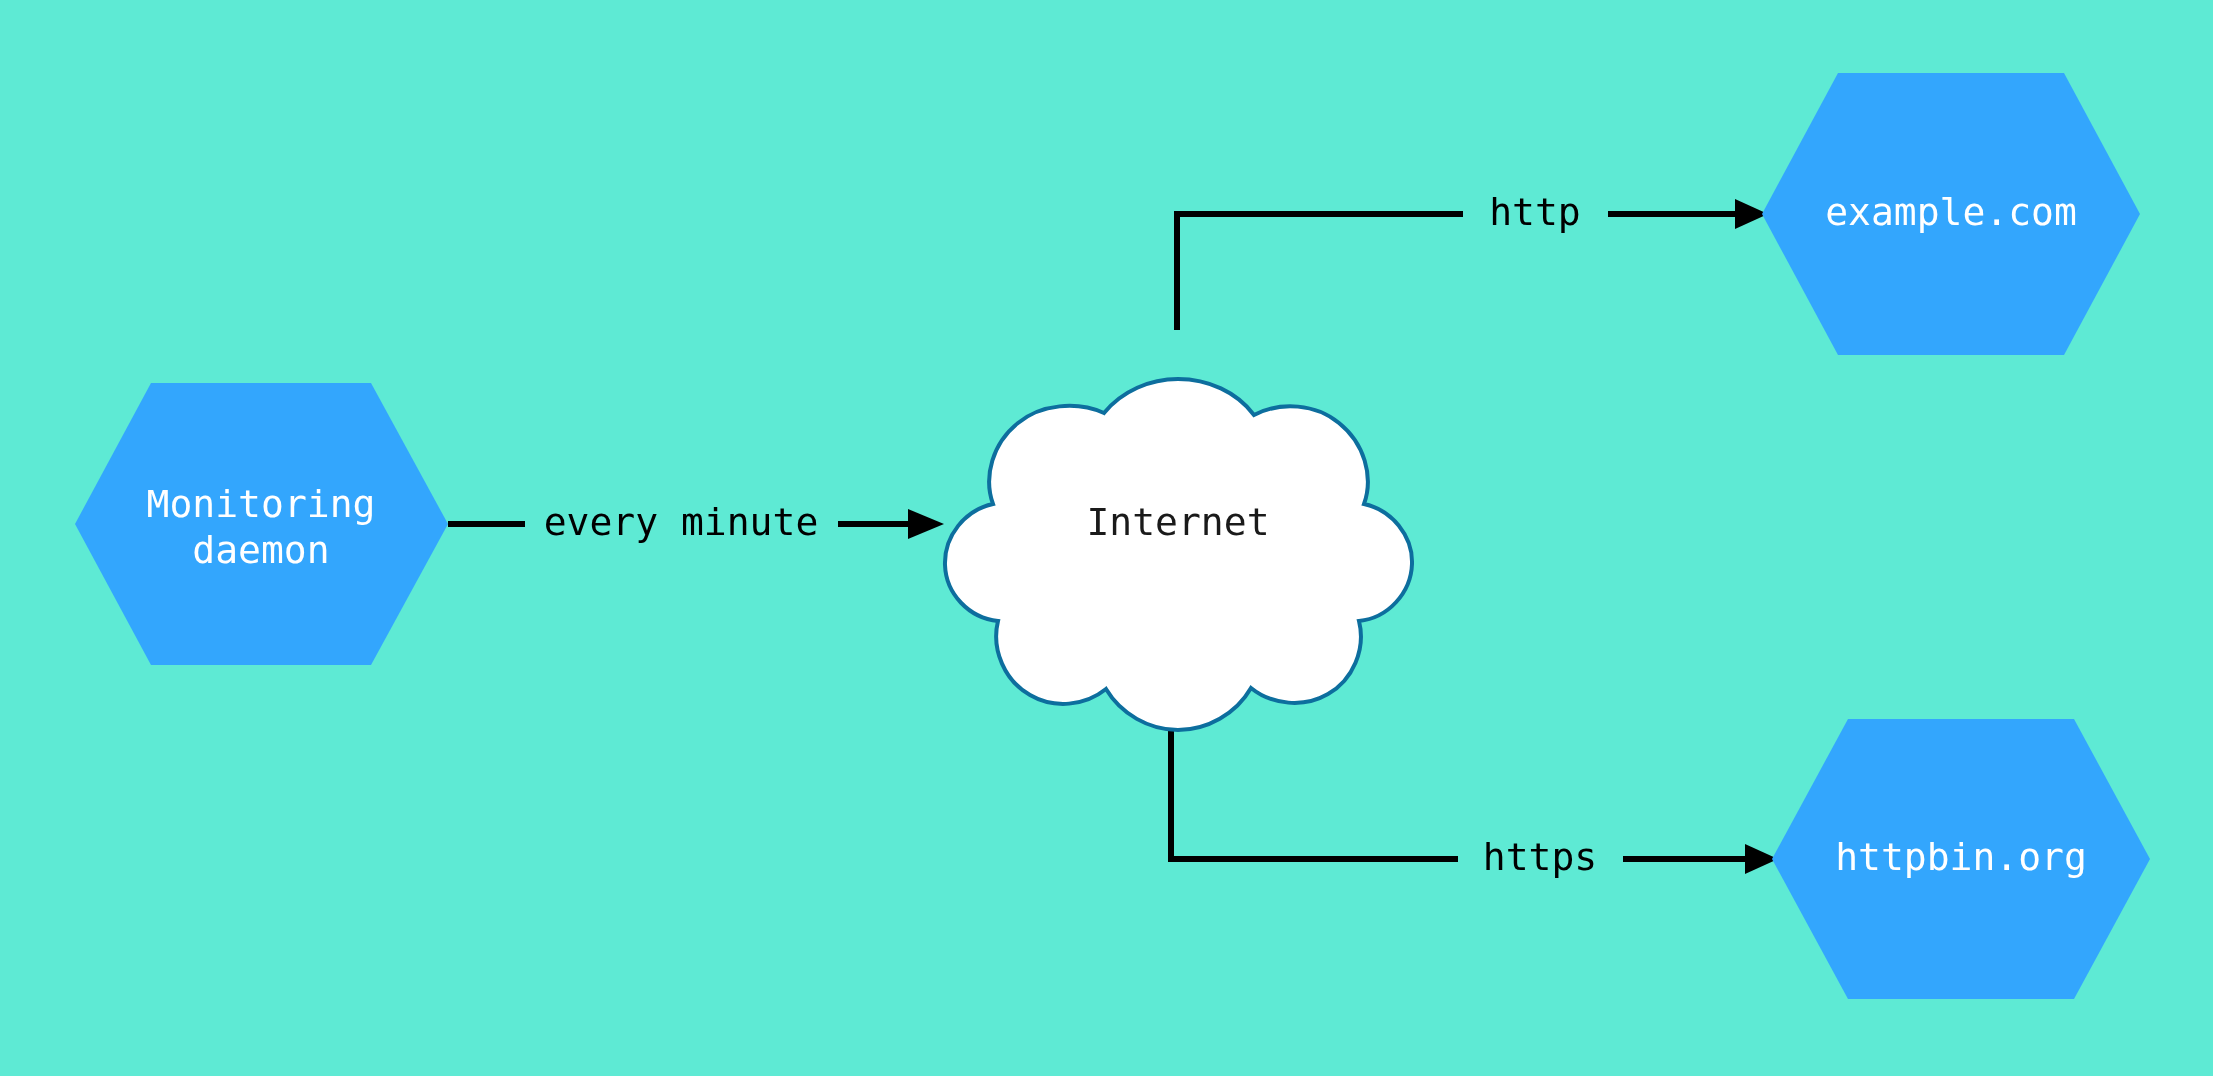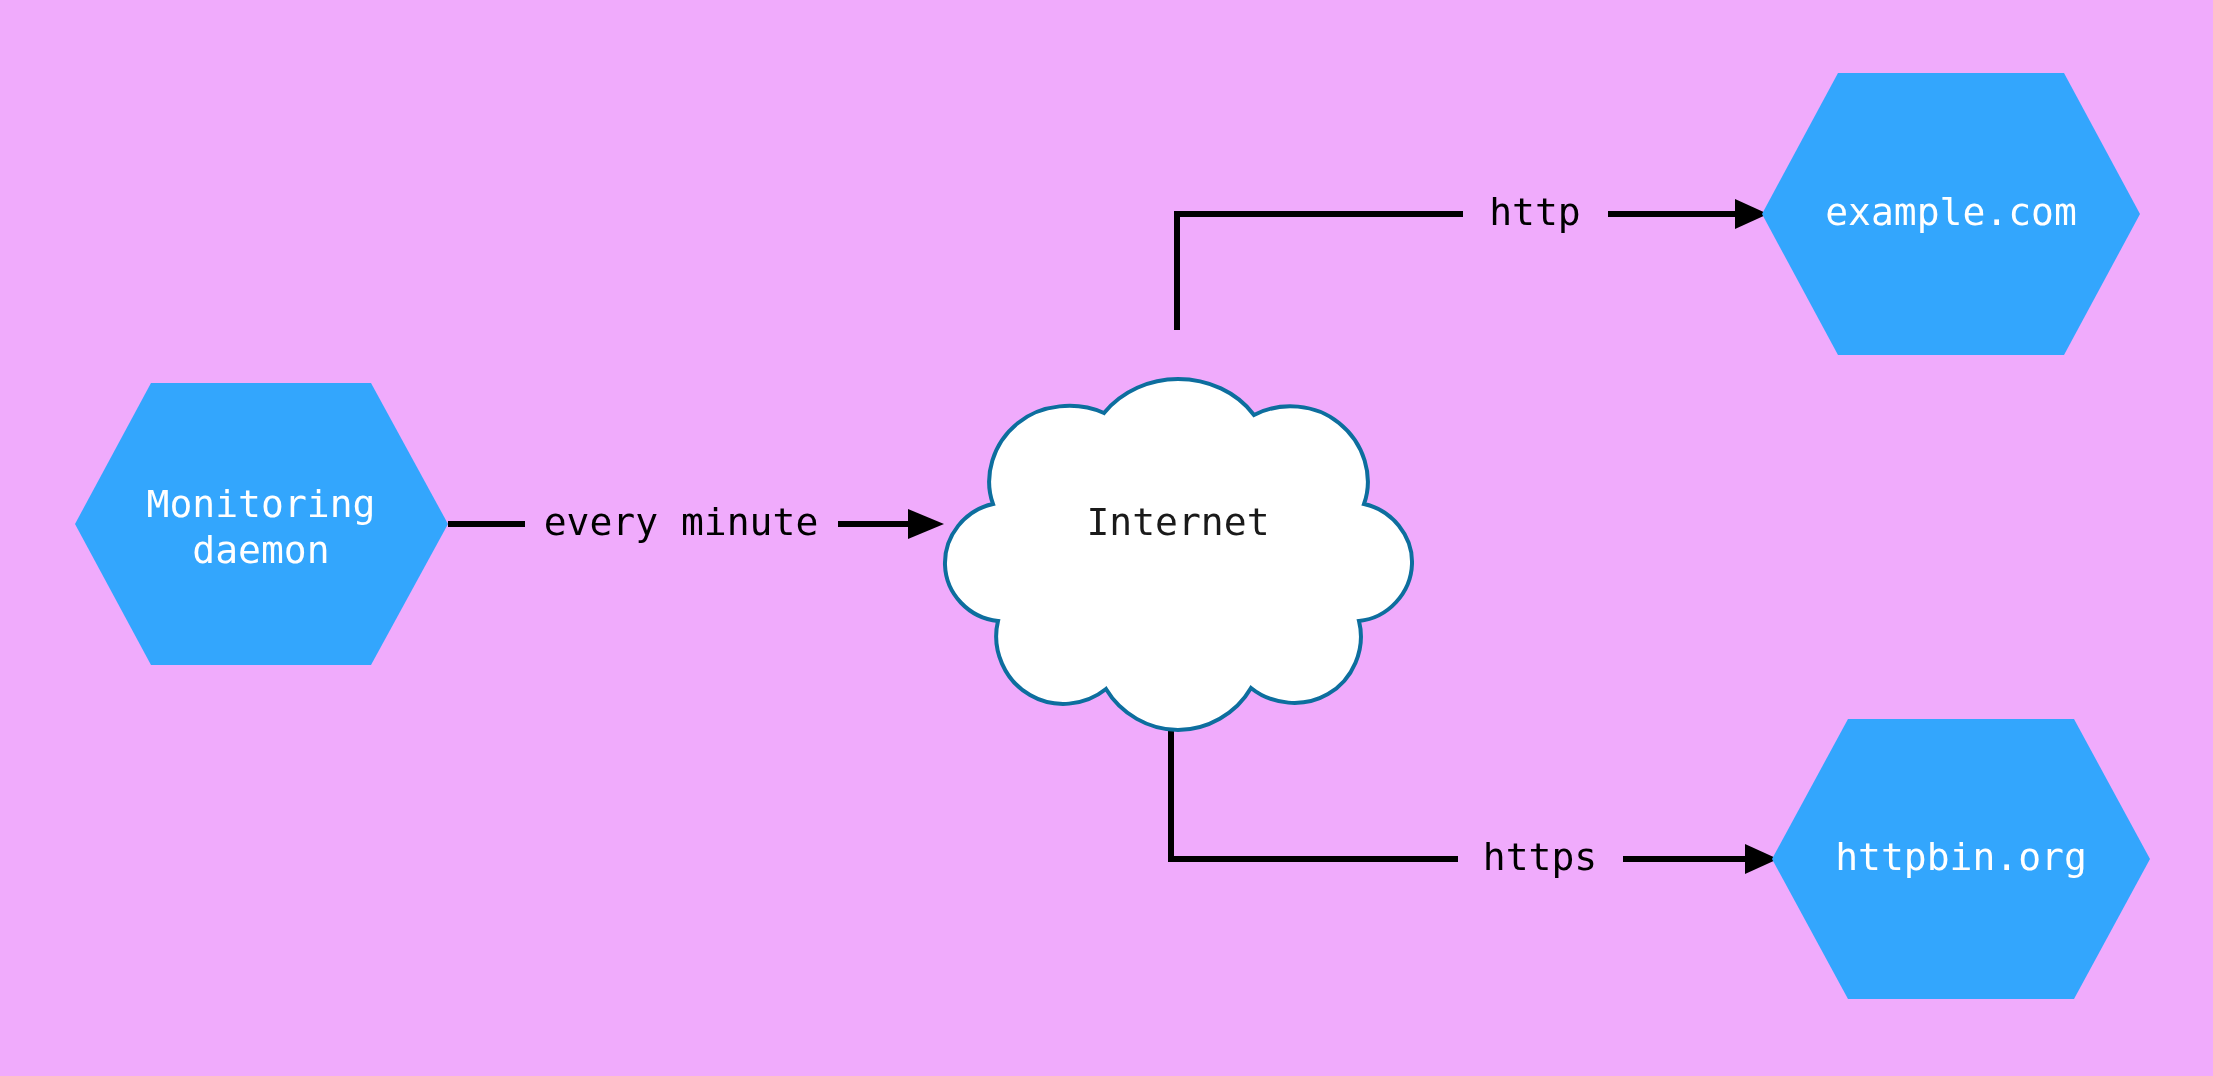--- a/index.html
+++ b/index.html
@@ -7,21 +7,21 @@
     padding: 0;
     background: #ffffff;
   }
   body {
     font-family: "DejaVu Sans Mono", monospace;
   }
   #canvas {
     position: relative;
     width: 2213px;
     height: 1076px;
-    background: #f0abfc;
+    background: #5eead4;
     overflow: hidden;
   }
   #diagram-svg {
     position: absolute;
     left: 0;
     top: 0;
     width: 2213px;
     height: 1076px;
   }
   .node-label {

